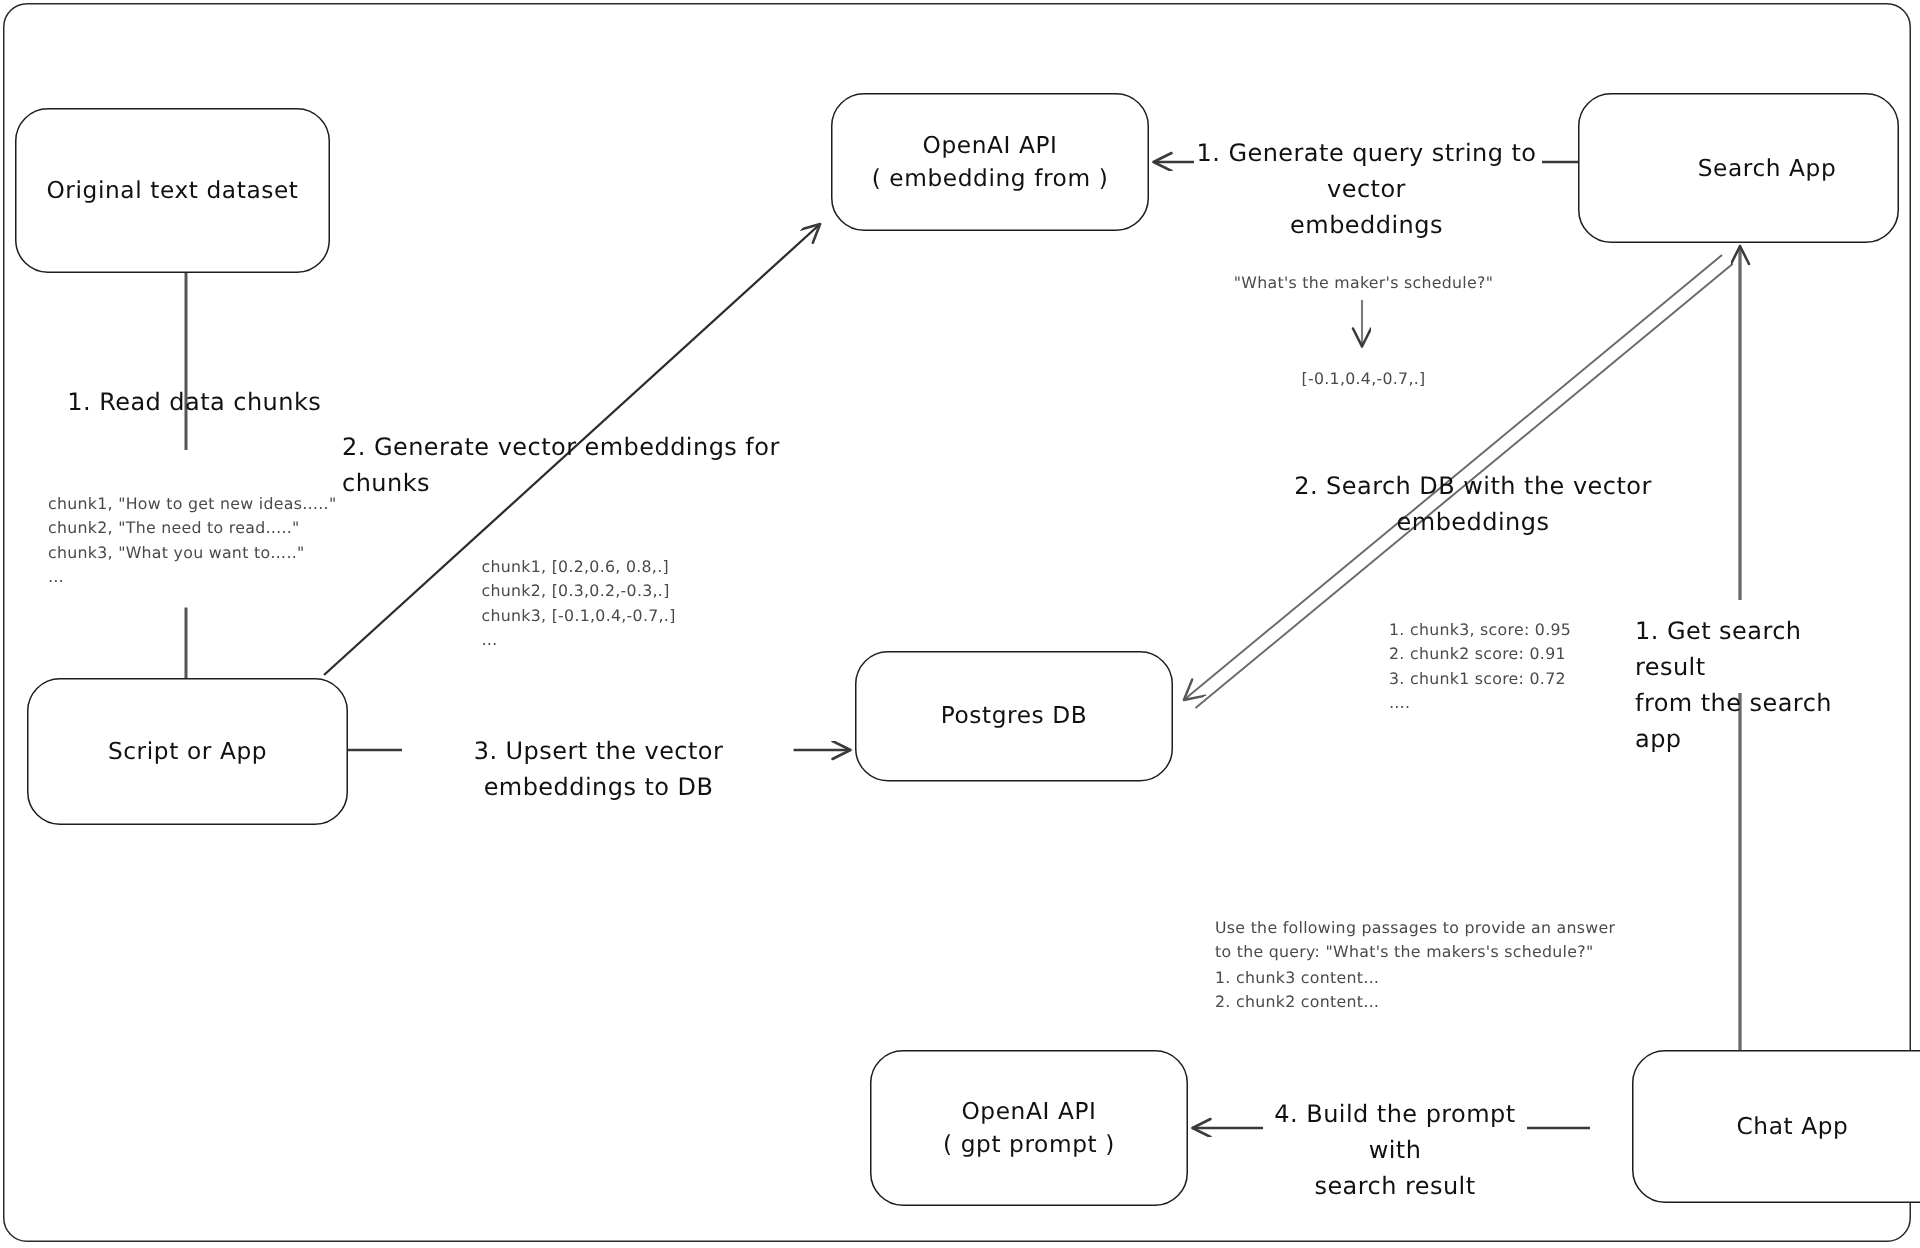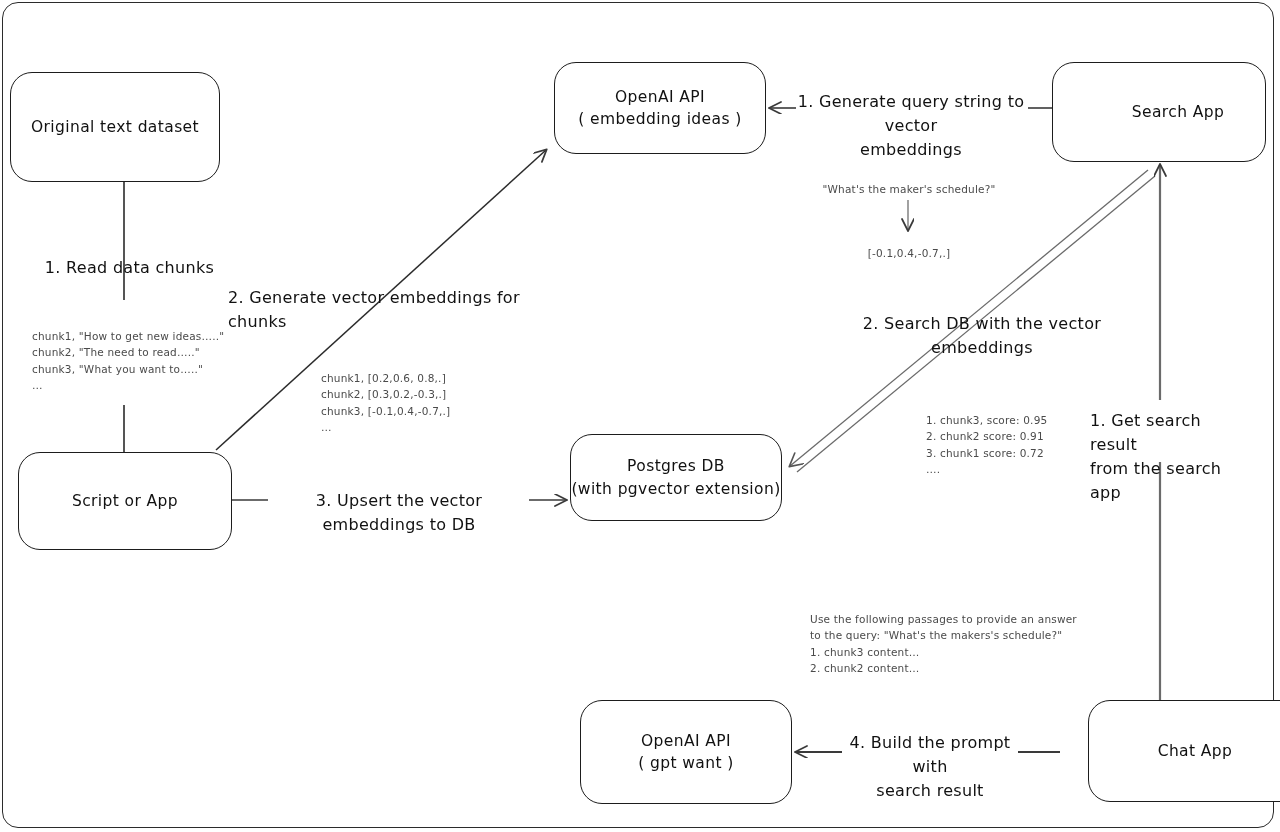--- a/index.html
+++ b/index.html
@@ -100,43 +100,42 @@
     <span class="nlines">Original text dataset</span>
   </div>
 
   <div class="node" style="left:18px;top:452px;width:214px;height:98px;">
     <span class="nlines">Script or App</span>
   </div>
 
   <div class="node" style="left:554px;top:62px;width:212px;height:92px;">
     <span class="nlines">
       <span class="l1">OpenAI API</span>
-      <span class="l2">( embedding ideas )</span>
+      <span class="l2">( embedding from )</span>
     </span>
   </div>
 
   <div class="node" style="left:570px;top:434px;width:212px;height:87px;">
     <span class="nlines">
       <span class="l1">Postgres DB</span>
-      <span class="l2">(with pgvector extension)</span>
     </span>
   </div>
 
   <div class="node" style="left:1052px;top:62px;width:214px;height:100px;padding-left:38px;">
     <span class="nlines">Search App</span>
   </div>
 
   <div class="node" style="left:1088px;top:700px;width:214px;height:102px;">
     <span class="nlines">Chat App</span>
   </div>
 
   <div class="node" style="left:580px;top:700px;width:212px;height:104px;">
     <span class="nlines">
       <span class="l1">OpenAI API</span>
-      <span class="l2">( gpt want )</span>
+      <span class="l2">( gpt prompt )</span>
     </span>
   </div>
 
   <div class="lbl" style="left:22px;top:256px;width:215px;">1. Read data chunks</div>
 
   <div class="lbl" style="left:228px;top:286px;width:320px;text-align:left;">2. Generate vector embeddings for chunks</div>
 
   <div class="lbl" style="left:264px;top:489px;width:270px;">3. Upsert the vector embeddings  to DB</div>
 
   <div class="lbl" style="left:792px;top:90px;width:238px;">1. Generate query string to vector

